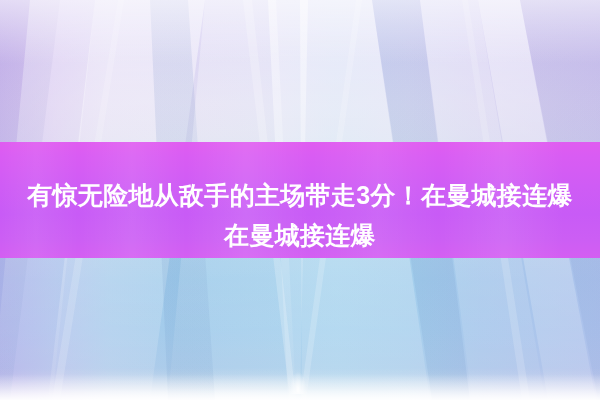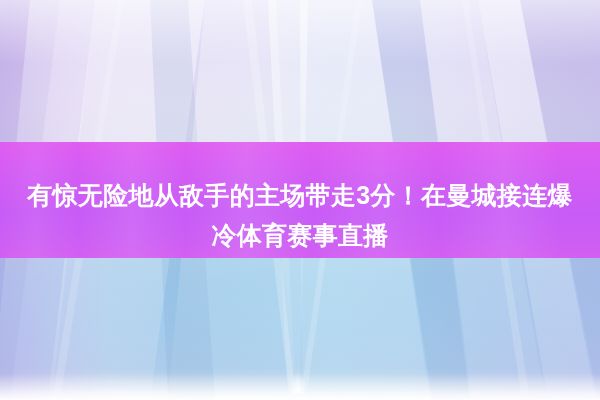--- a/index.html
+++ b/index.html
@@ -191,17 +191,17 @@
     </svg>
   </div>
 
   <div class="haze-top"></div>
   <div class="haze-bottom"></div>
   <div class="sparkle"></div>
 
   <div class="caption-band">
     <div class="caption-text">
       <div class="caption-line">有惊无险地从敌手的主场带走3分！在曼城接连爆</div>
-      <div class="caption-line">冷体育赛事直播</div>
+      <div class="caption-line">在曼城接连爆</div>
     </div>
   </div>
 
 </div>
 
 </body></html>

